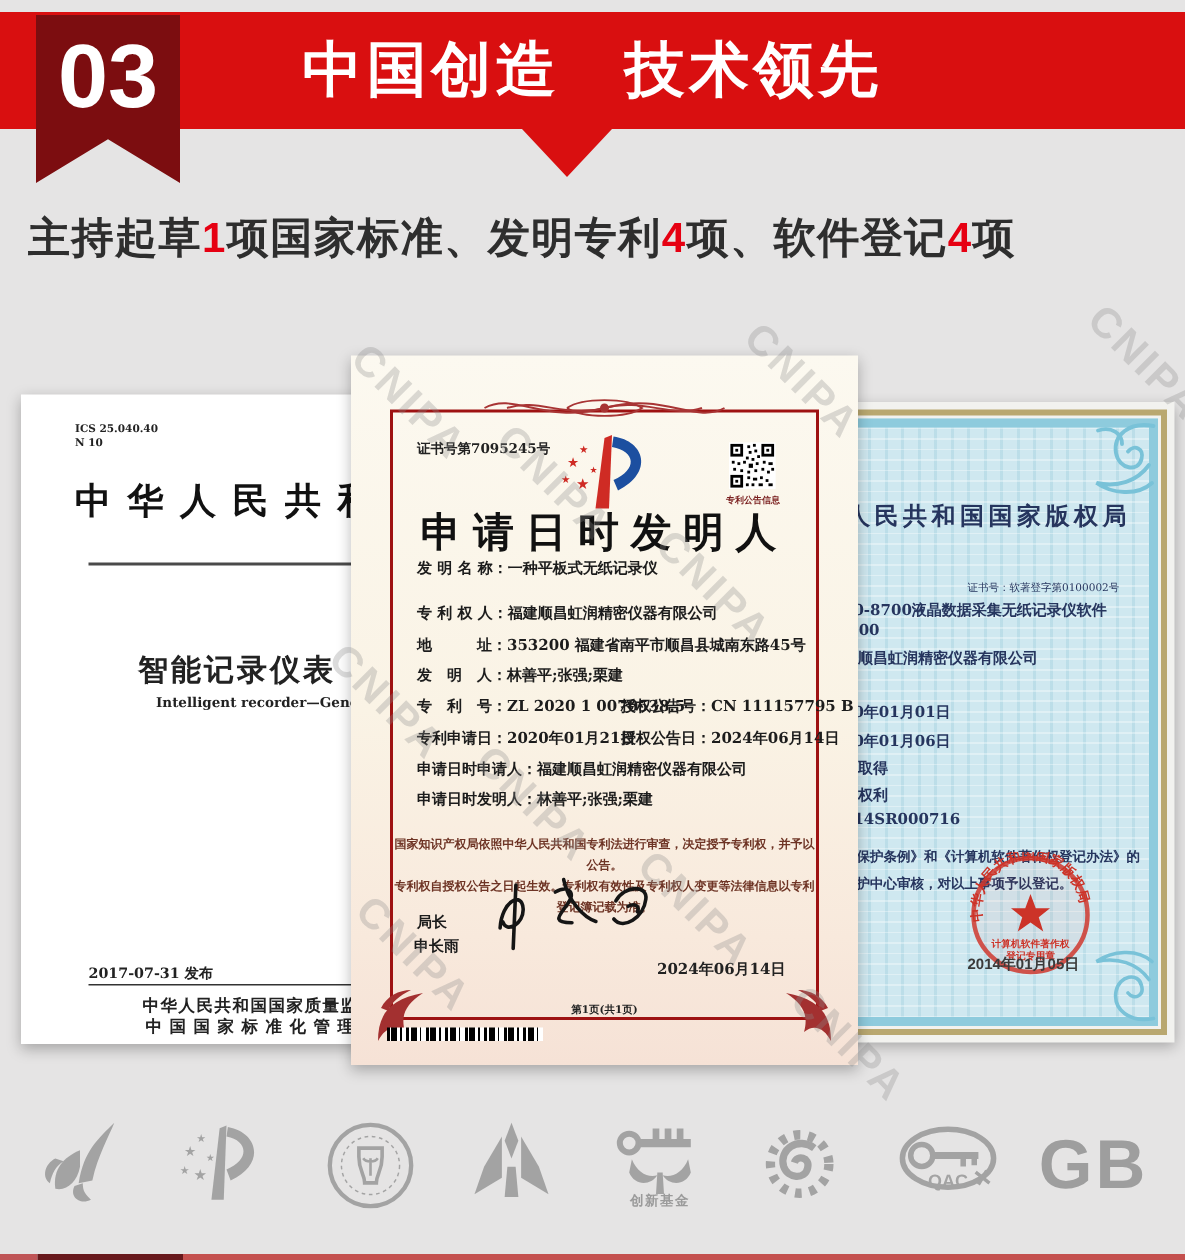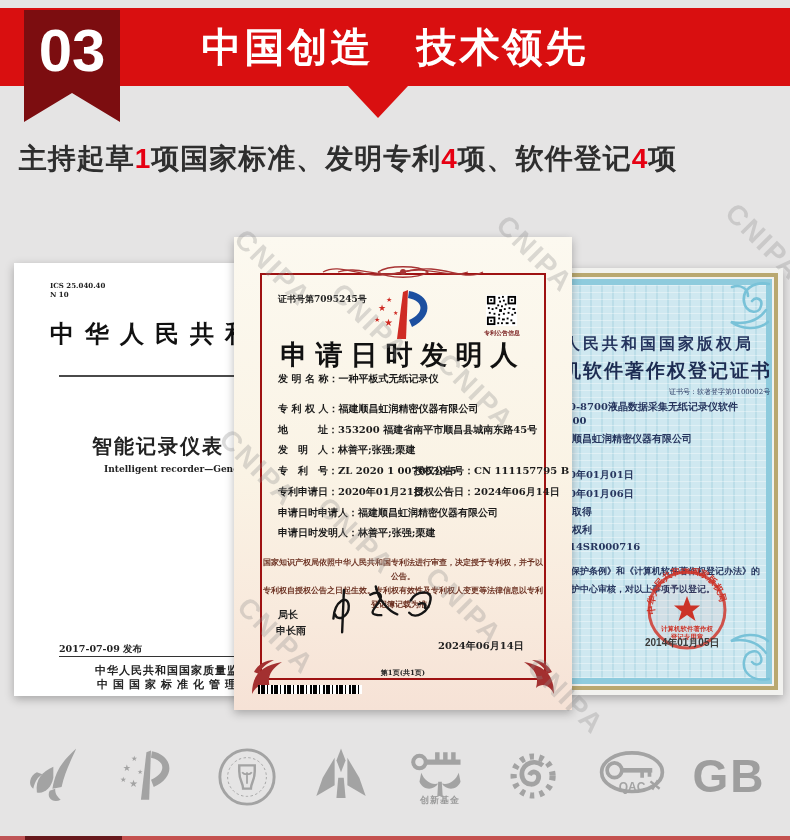--- a/index.html
+++ b/index.html
@@ -110,21 +110,21 @@
 
   <div class="cert cert-std">
     <div class="std-ics serif">
       <div>ICS 25.040.40</div>
       <div>N 10</div>
     </div>
     <div class="std-title serif">中华人民共和国国</div>
     <div class="std-rule"></div>
     <div class="std-name">智能记录仪表　通用技</div>
     <div class="std-name-en serif">Intelligent recorder—General technical</div>
-    <div class="std-issue serif">2017-07-09 发布</div>
+    <div class="std-issue serif">2017-07-31 发布</div>
     <div class="std-issue-line"></div>
     <div class="std-org1 serif">中华人民共和国国家质量监督检验检</div>
     <div class="std-org2 serif">中国国家标准化管理委</div>
   </div>
 
   <div class="cert cert-cpy">
     <div class="cpy-gold"></div>
     <div class="cpy-blue"></div>
     <svg class="cpy-flourish" style="right:8px;top:8px;" width="62" height="62" viewBox="0 0 62 62">
       <g fill="none" stroke="#79c2d8" stroke-width="2.6" stroke-linecap="round">
@@ -133,22 +133,21 @@
         <path d="M19,11 C28,8 35,13 35,20"></path>
       </g>
     </svg>
     <svg class="cpy-flourish" style="right:8px;bottom:8px;" width="56" height="56" viewBox="0 0 56 56">
       <g fill="none" stroke="#79c2d8" stroke-width="2.4" stroke-linecap="round">
         <path d="M50,48 C34,51 23,42 25,30 C27,19 40,17 42,26 C44,33 37,36 33,31"></path>
         <path d="M47,22 C39,11 26,7 12,10 C22,3 39,1 49,10"></path>
       </g>
     </svg>
     <div class="ctext" style="left:24px;top:42px;font-size:16px;letter-spacing:3px;">人民共和国国家版权局</div>
-    <div class="ctext" style="left:22px;top:66px;font-size:19px;letter-spacing:2px;color:#1d2c52;">机软件著作权登记证书</div>
-    <div class="ctext" style="left:105px;top:95px;font-size:7px;font-weight:normal;padding-left:24px;">证书号：软著登字第0100002号</div>
+    <div class="ctext" style="left:105px;top:95px;font-size:7px;font-weight:normal;">证书号：软著登字第0100002号</div>
     <div class="ctext" style="left:22px;top:108px;font-size:10px;">00-8700液晶数据采集无纸记录仪软件</div>
     <div class="ctext" style="left:22px;top:123px;font-size:10px;">1.00</div>
     <div class="ctext" style="left:22px;top:140px;font-size:10px;">建顺昌虹润精密仪器有限公司</div>
     <div class="ctext" style="left:22px;top:176px;font-size:10px;">10年01月01日</div>
     <div class="ctext" style="left:22px;top:195px;font-size:10px;">10年01月06日</div>
     <div class="ctext" style="left:22px;top:213px;font-size:10px;">始取得</div>
     <div class="ctext" style="left:22px;top:231px;font-size:10px;">部权利</div>
     <div class="ctext" style="left:22px;top:249px;font-size:10px;">014SR000716</div>
     <div class="ctext" style="left:22px;top:273px;font-size:9px;">件保护条例》和《计算机软件著作权登记办法》的</div>
     <div class="ctext" style="left:22px;top:291px;font-size:9px;">保护中心审核，对以上事项予以登记。</div>

